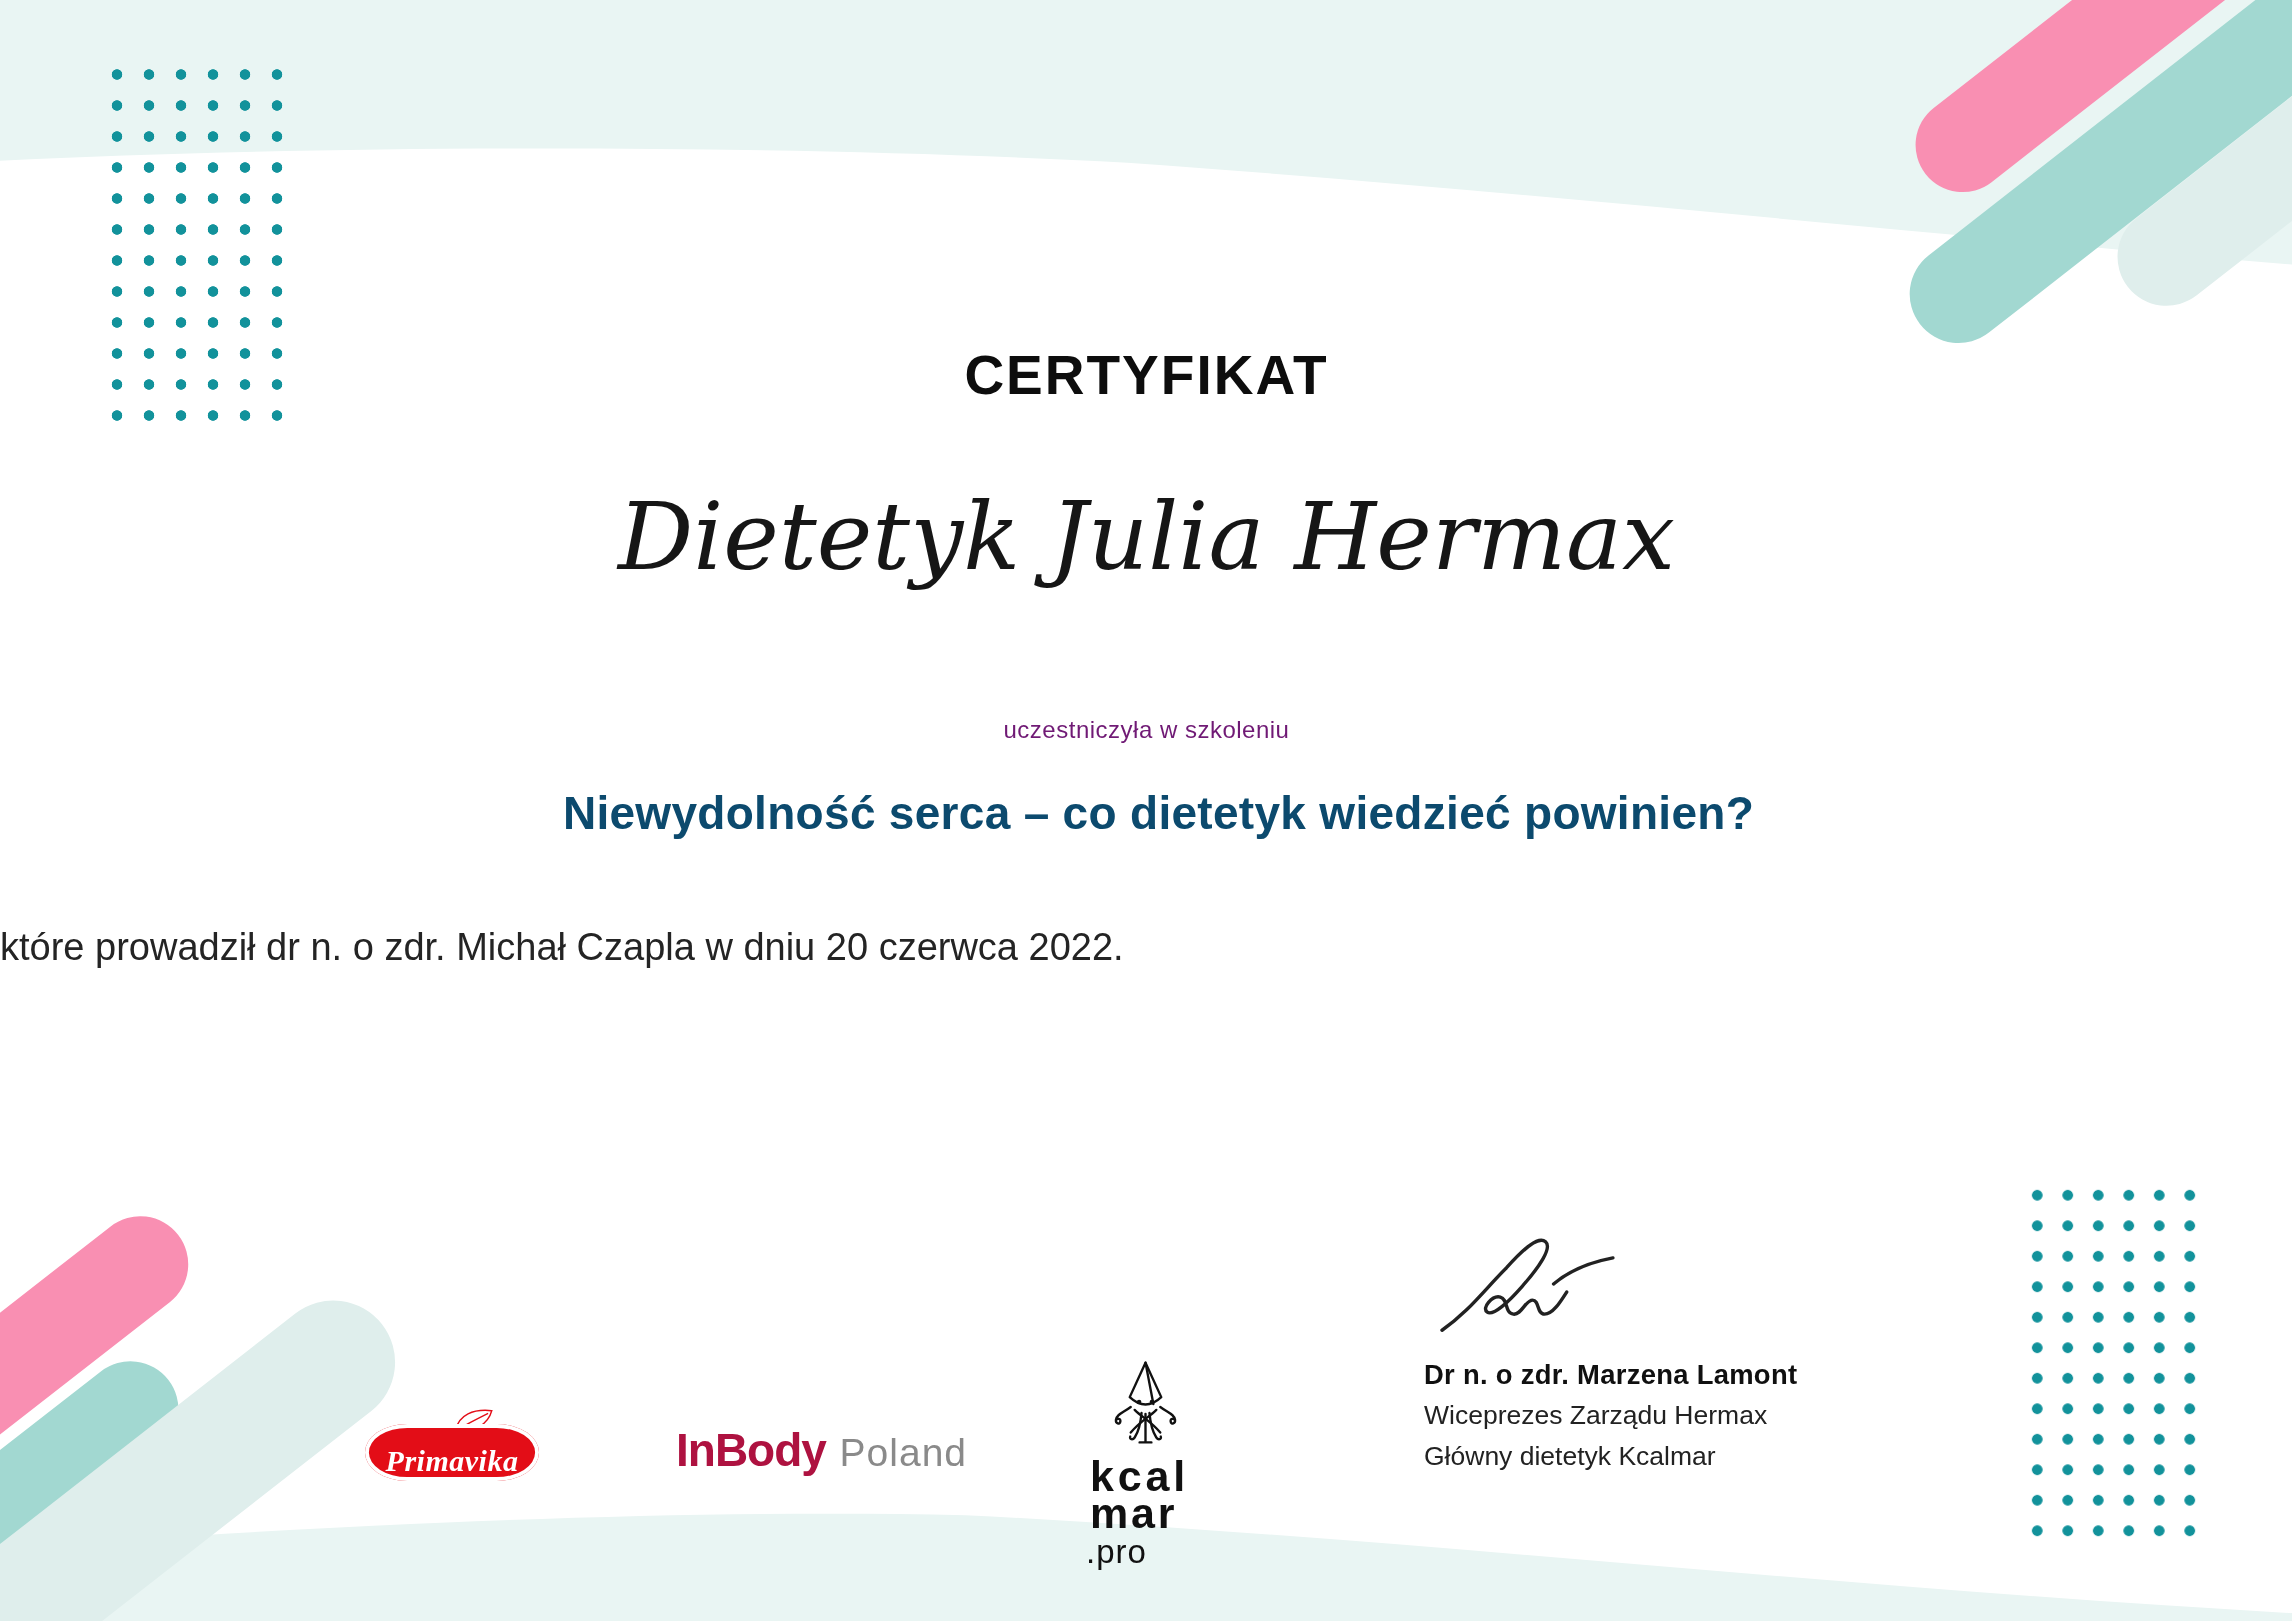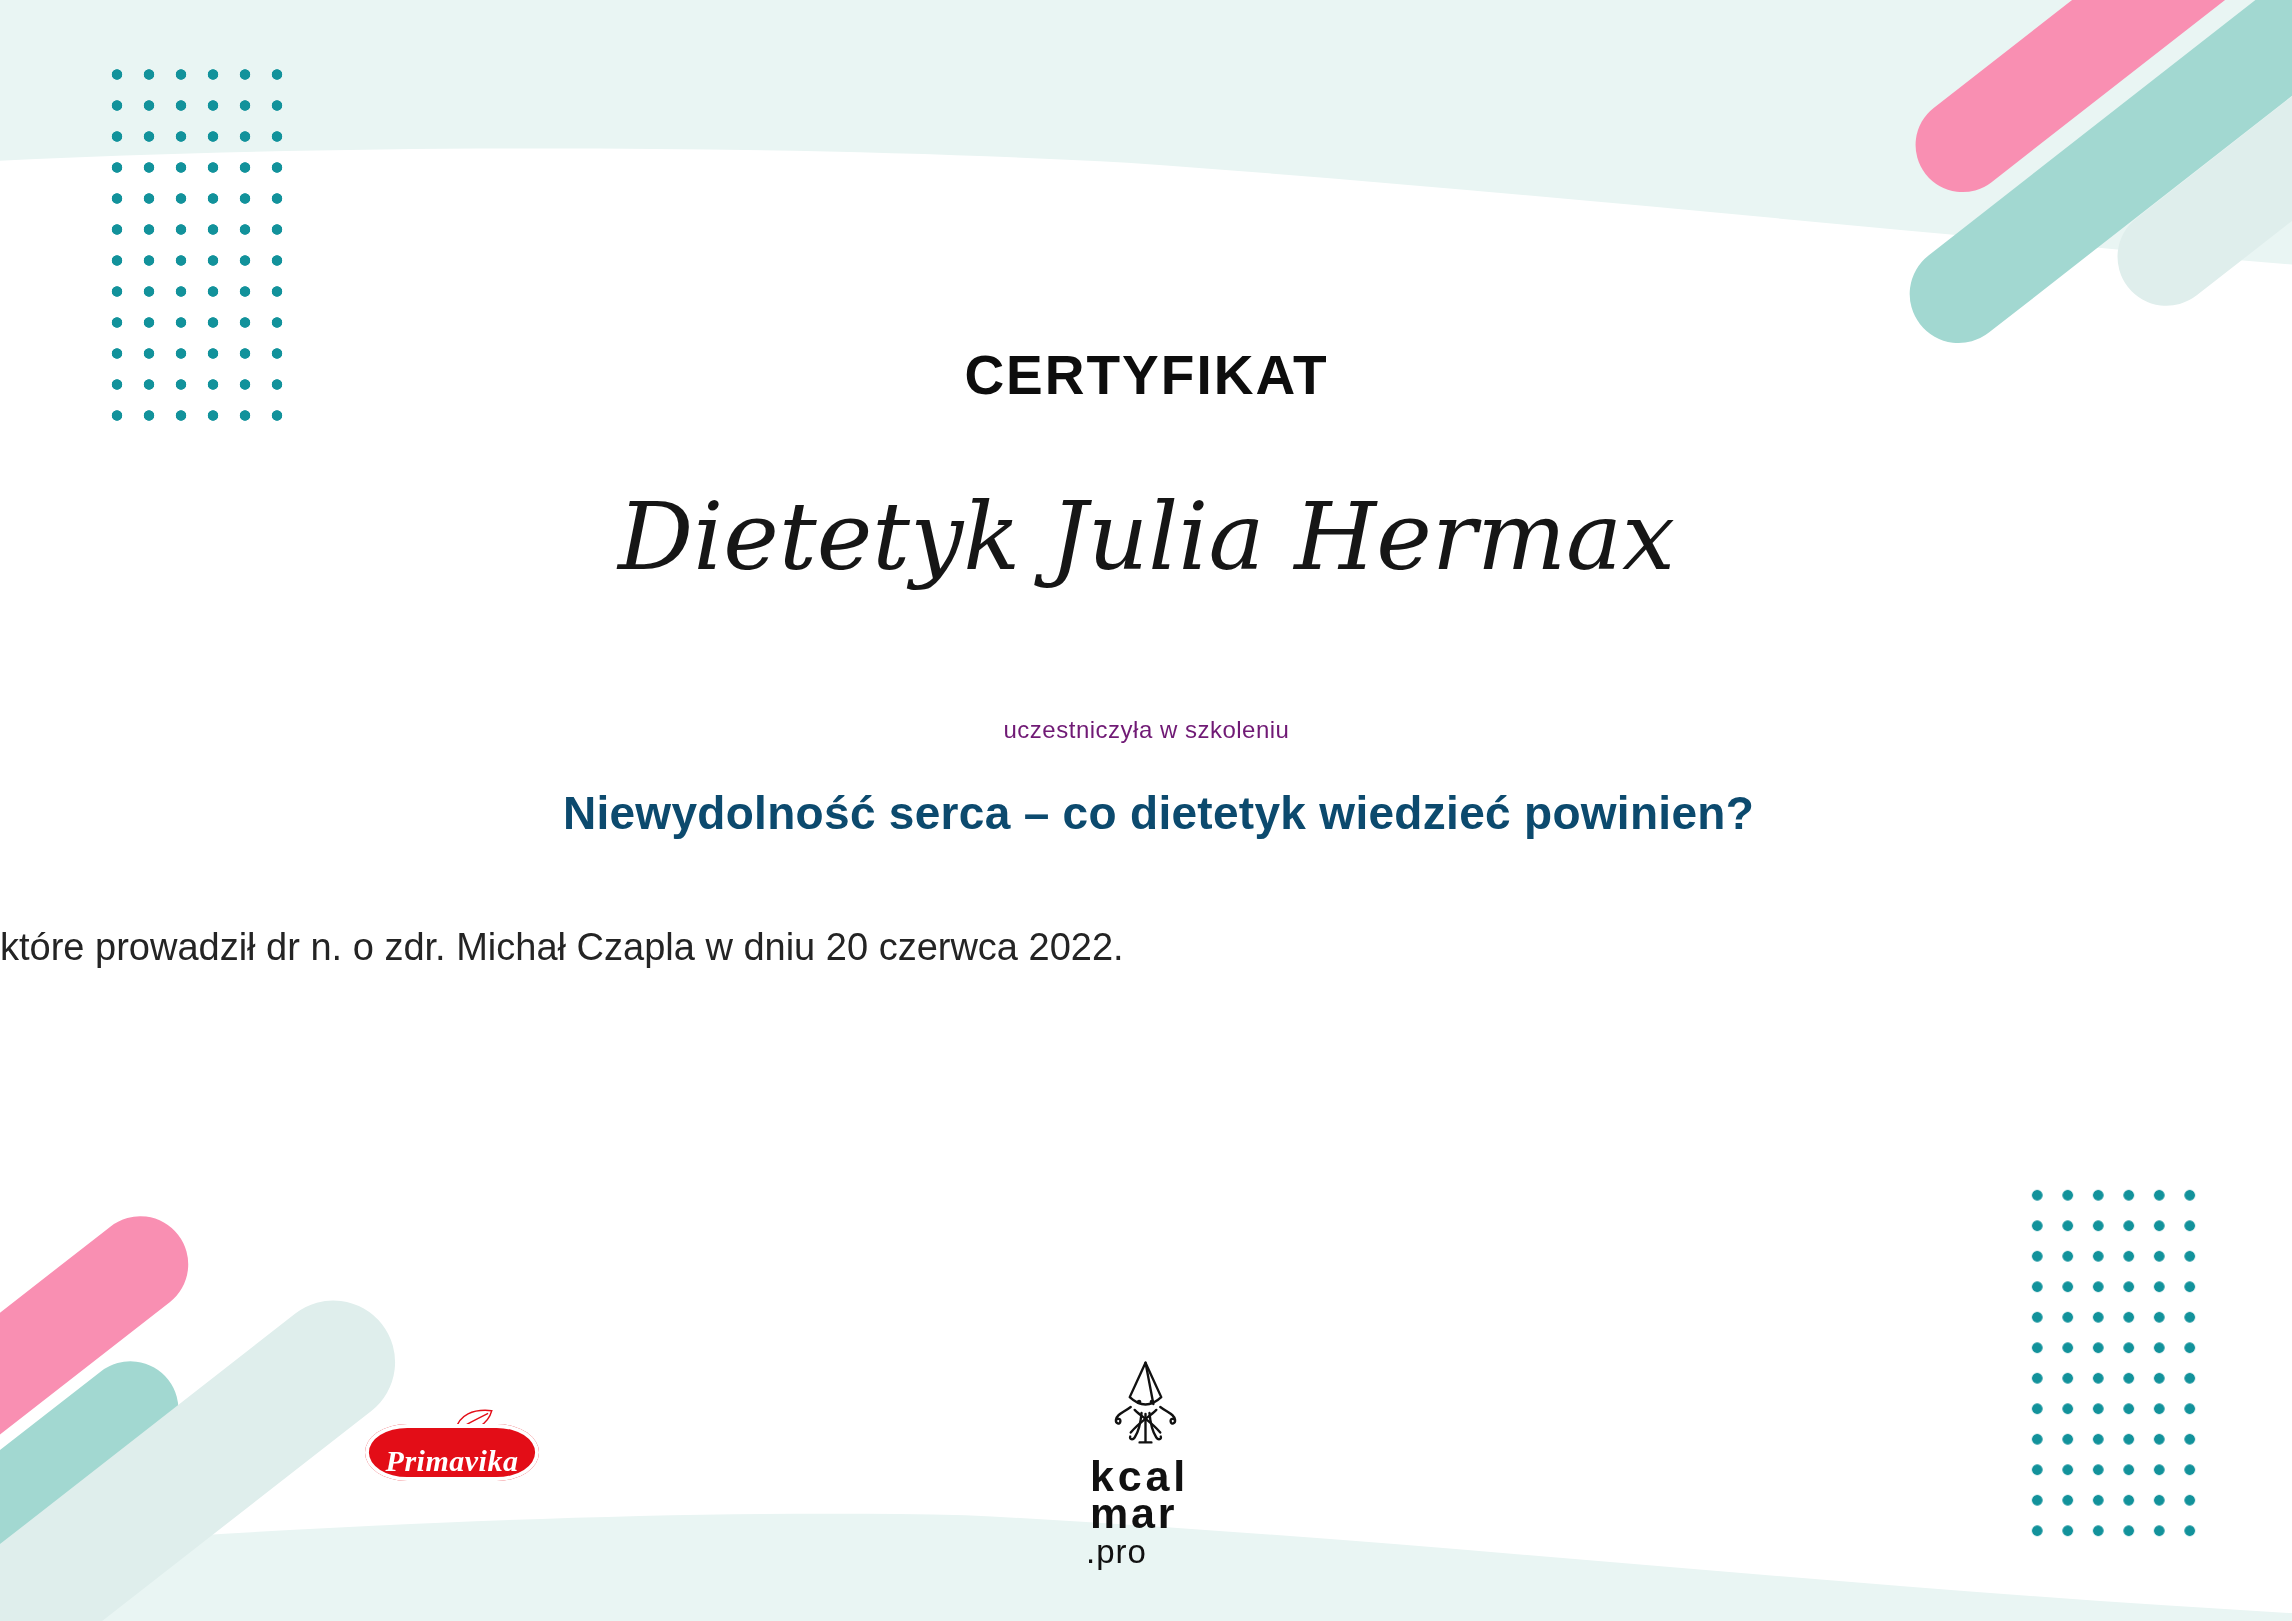--- a/index.html
+++ b/index.html
@@ -147,20 +147,24 @@
   <div class="primavika">
     <svg class="prim-leaf" viewBox="0 0 44 30">
       <path d="M2,26 C6,8 22,2 42,4 C38,20 20,28 7,28 C4.5,28 2,27.3 2,26 Z" fill="#ffffff" stroke="#e30d17" stroke-width="1.6"></path>
       <path d="M6,24 C16,18 28,12 38,7" fill="none" stroke="#e30d17" stroke-width="1.6"></path>
     </svg>
     <div class="prim-badge">
       <span>Primavika</span>
     </div>
   </div>
 
+  <div class="inbody">
+    <span class="inbody-brand">InBody</span>
+    <span class="inbody-region">Poland</span>
+  </div>
 
   <div class="kcalmar">
     <svg class="kcal-squid" viewBox="0 0 66 92">
 
       <path d="M33,3 L49,38 Q33,53 17,38 Z"></path>
       <path d="M33,3 L41,45"></path>
 
       <circle cx="26.5" cy="43" r="2.3"></circle>
       <circle cx="39.5" cy="43" r="2.3"></circle>
 
@@ -172,15 +176,24 @@
       <path d="M33,55 L33,84 M27,84 L39,84"></path>
 
       <path d="M18,48 C10,54 4,55 3,61 C2.4,65 7,66.5 7.5,62.5 C7.9,59.5 4,59.5 3,61.5"></path>
       <path d="M48,48 C56,54 62,55 63,61 C63.6,65 59,66.5 58.5,62.5 C58.1,59.5 62,59.5 63,61.5"></path>
     </svg>
     <div class="kcal-line kcal-1">Kcal</div>
     <div class="kcal-line kcal-2">mar</div>
     <div class="kcal-line kcal-3">.pro</div>
   </div>
 
+  <div class="sig-block">
+    <svg class="sig-scribble" viewBox="0 0 200 110">
+      <path d="M8,102 C34,84 50,62 72,40 C90,20 104,8 111,14 C118,20 104,40 88,58 C74,74 59,88 53,84 C47,80 58,67 66,69 C74,71 70,85 79,86 C87,87 91,72 98,72 C105,72 102,86 110,86 C118,86 125,75 132,64"></path>
+      <path d="M119,56 C133,44 152,35 178,30"></path>
+    </svg>
+    <div class="sig-name">Dr n. o zdr. Marzena Lamont</div>
+    <div class="sig-role">Wiceprezes Zarządu Hermax</div>
+    <div class="sig-role">Główny dietetyk Kcalmar</div>
+  </div>
 
 </div>
 
 
 </body></html>

